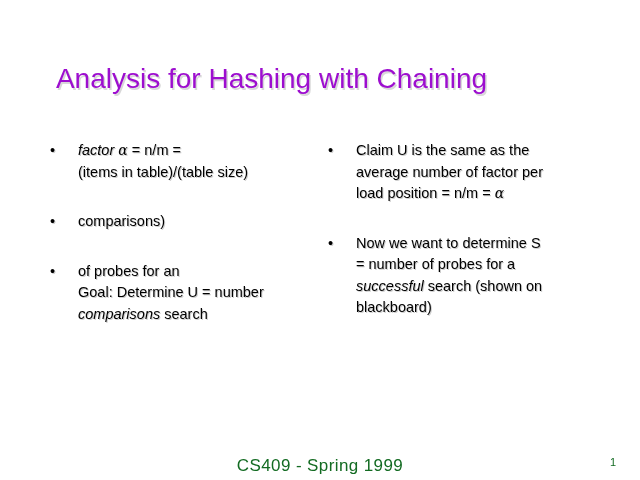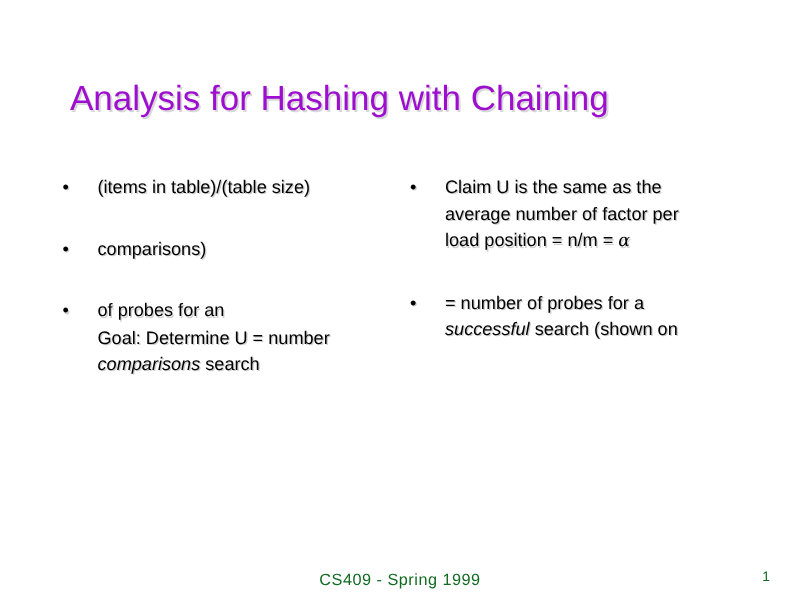--- a/index.html
+++ b/index.html
@@ -87,21 +87,21 @@
   #left-column  .bullet-item.b2 { margin-bottom: 28px; }
   #right-column .bullet-item.b1 { margin-bottom: 28px; }
 
   
   #footer-center {
     position: absolute;
     left: 0;
     top: 456px;
     width: 640px;
     text-align: center;
-    font-size: 13px;
+    font-size: 17px;
     color: #136b22;
     letter-spacing: 0.4px;
   }
   #footer-page {
     position: absolute;
     right: 24px;
     top: 456px;
     font-size: 11px;
     color: #136b22;
   }
@@ -109,20 +109,21 @@
 </head>
 <body>
 
 <div id="slide">
 
   <div id="slide-title">Analysis for Hashing with Chaining</div>
 
   <div id="left-column" class="column">
       <div class="bullet-item b1">
         <span class="bullet-marker">•</span>
+        <span class="bullet-text"><span class="it">factor</span><span> </span><span class="alpha">α</span><span> = n/m =</span></span>
         <span class="bullet-text"><span>(items in table)/(table size)</span></span>
       </div>
       <div class="bullet-item b2">
         <span class="bullet-marker">•</span>
         <span class="bullet-text"><span>comparisons)</span></span>
       </div>
       <div class="bullet-item b3">
         <span class="bullet-marker">•</span>
         <span class="bullet-text"><span>of probes for an</span></span>
         <span class="bullet-text"><span>Goal: Determine U = number</span></span>
@@ -132,22 +133,24 @@
 
   <div id="right-column" class="column">
       <div class="bullet-item b1">
         <span class="bullet-marker">•</span>
         <span class="bullet-text"><span>Claim U is the same as the</span></span>
         <span class="bullet-text"><span>average number of factor per</span></span>
         <span class="bullet-text"><span>load position = n/m = </span><span class="alpha">α</span></span>
       </div>
       <div class="bullet-item b2">
         <span class="bullet-marker">•</span>
+        <span class="bullet-text"><span>Now we want to determine S</span></span>
         <span class="bullet-text"><span>= number of probes for a</span></span>
         <span class="bullet-text"><span class="it">successful</span><span> search (shown on</span></span>
+        <span class="bullet-text"><span>blackboard)</span></span>
       </div>
     </div>
 
   <div id="footer-center">CS409 - Spring 1999</div>
 
   <div id="footer-page">1</div>
 
 </div>
 
 </body></html>

